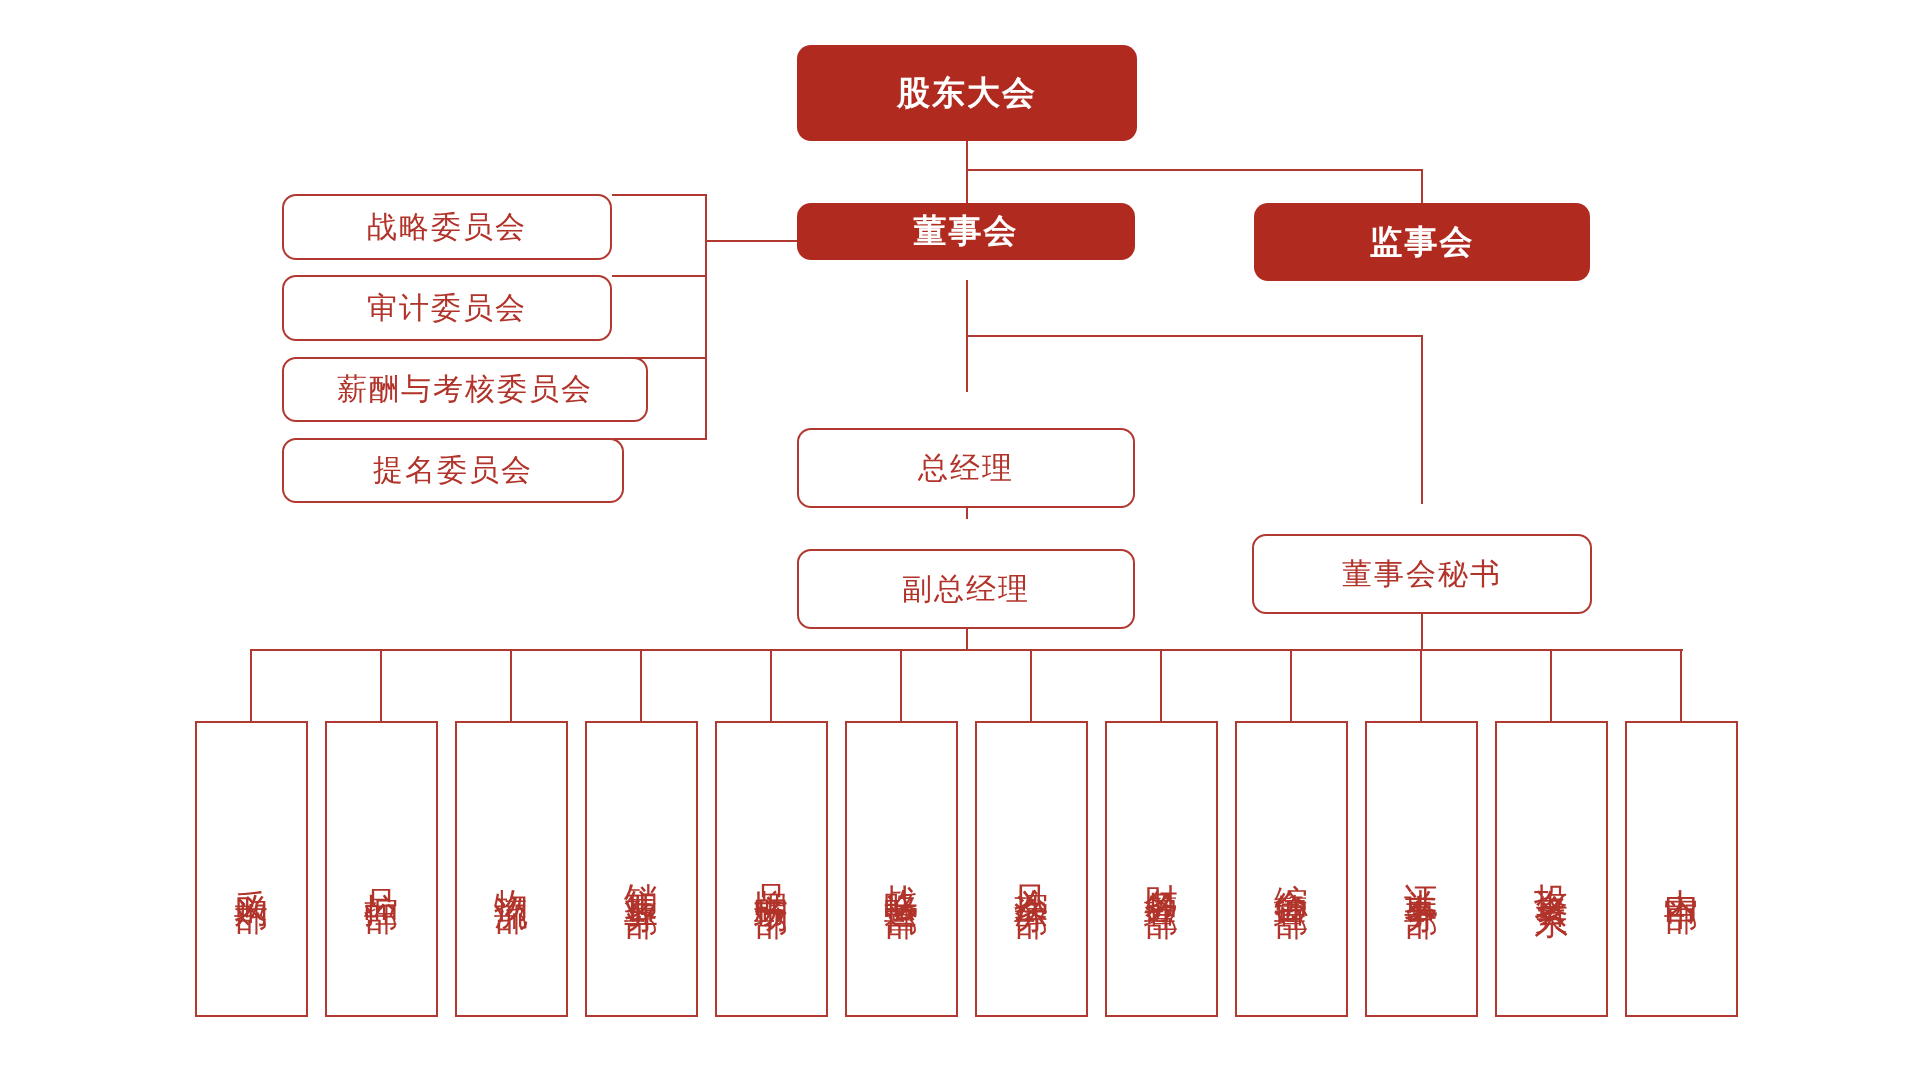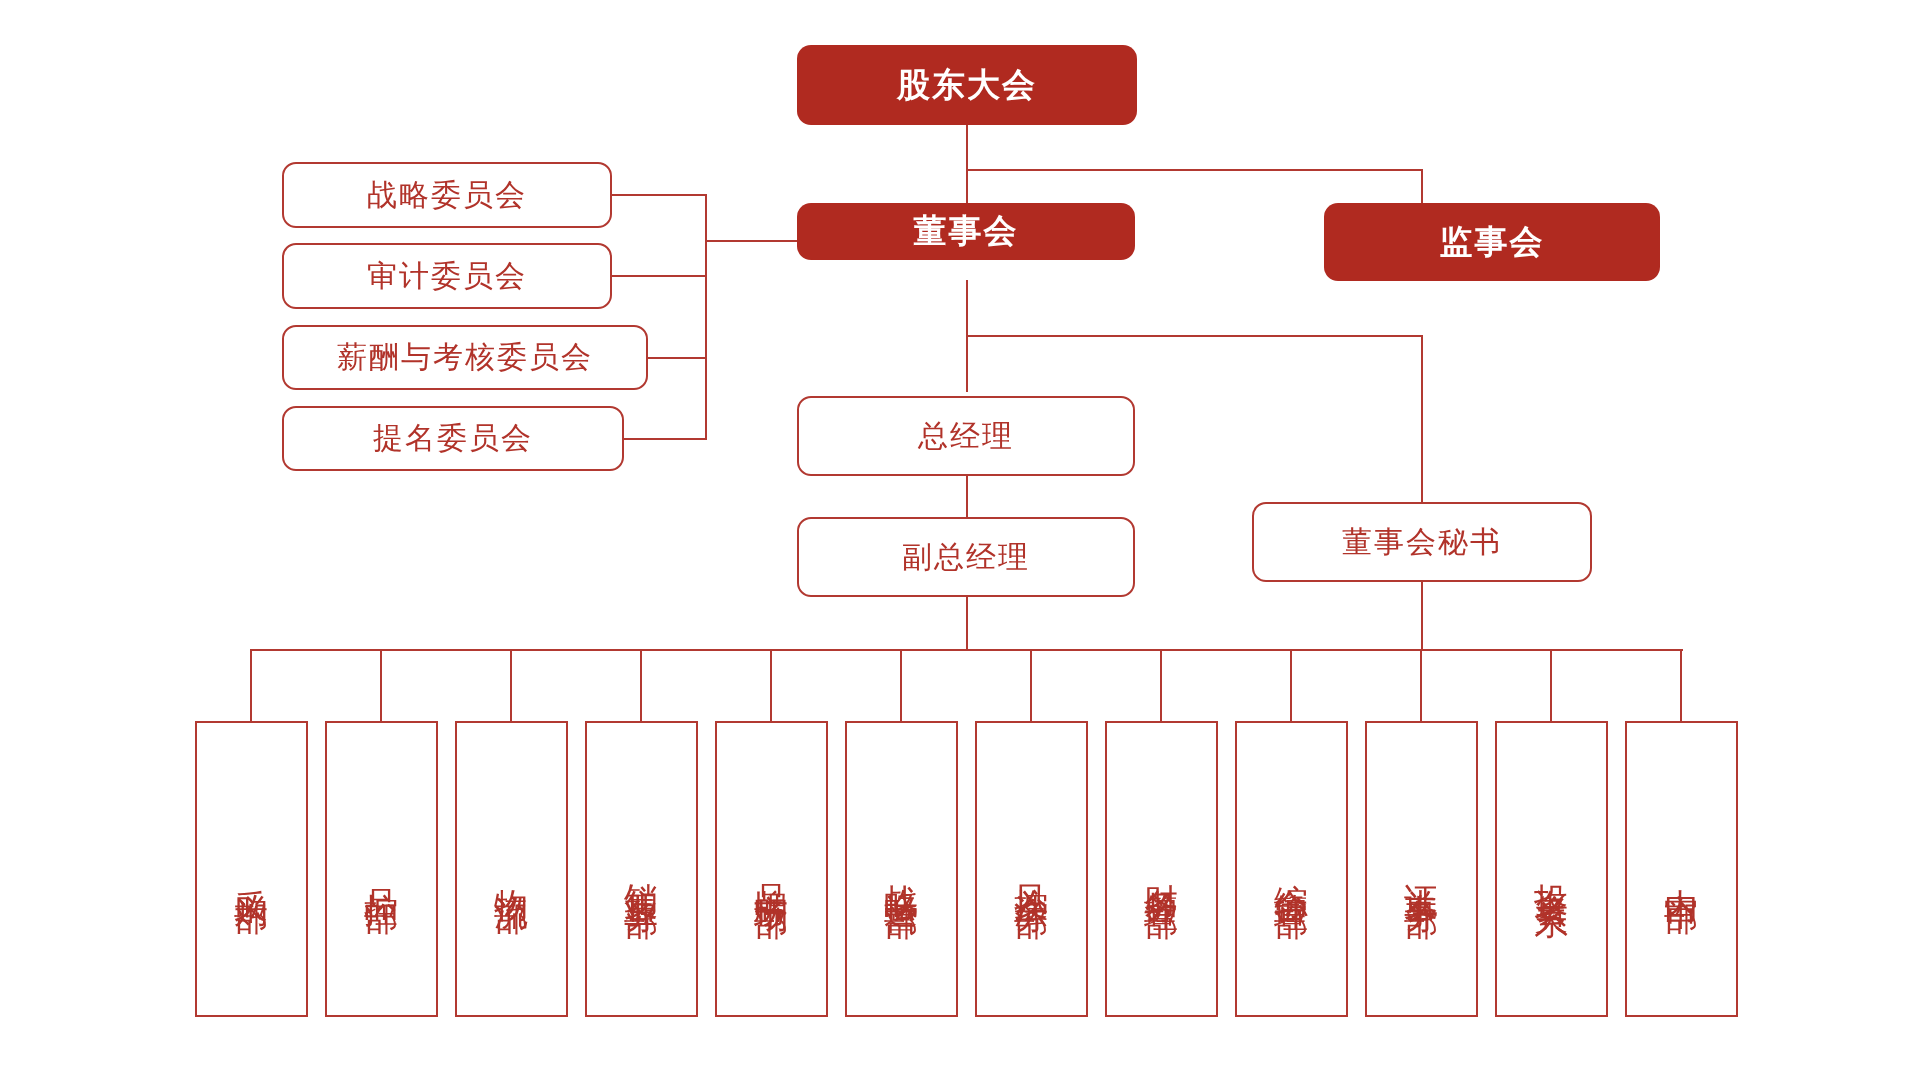--- a/index.html
+++ b/index.html
@@ -37,20 +37,21 @@
     border-radius: 14px;
     letter-spacing: 2px;
   }
   .node-outline {
     background: #ffffff;
     border: 2px solid #b23931;
     color: #b1332a;
     font-size: 30px;
     border-radius: 14px;
     letter-spacing: 2px;
+    margin-top: 32px;
   }
   .node-dept {
     background: #ffffff;
     border: 2px solid #b23931;
     color: #b1332a;
     font-size: 34px;
     border-radius: 0;
     writing-mode: vertical-rl;
     text-orientation: upright;
     letter-spacing: 5px;
@@ -88,28 +89,28 @@
   <div class="ln" style="left:640px;  top:649px; width:2px; height:74px;"></div>
   <div class="ln" style="left:770px;  top:649px; width:2px; height:74px;"></div>
   <div class="ln" style="left:900px;  top:649px; width:2px; height:74px;"></div>
   <div class="ln" style="left:1030px; top:649px; width:2px; height:74px;"></div>
   <div class="ln" style="left:1160px; top:649px; width:2px; height:74px;"></div>
   <div class="ln" style="left:1290px; top:649px; width:2px; height:74px;"></div>
   <div class="ln" style="left:1420px; top:649px; width:2px; height:74px;"></div>
   <div class="ln" style="left:1550px; top:649px; width:2px; height:74px;"></div>
   <div class="ln" style="left:1680px; top:649px; width:2px; height:74px;"></div>
 
-  <div class="node node-filled" style="left:797px; top:45px; width:340px; height:80px;">
+  <div class="node node-filled" style="left:797px; top:45px; width:340px; height:96px;">
     <span>股东大会</span>
   </div>
 
   <div class="node node-filled" style="left:797px; top:203px; width:338px; height:57px;">
     <span>董事会</span>
   </div>
-  <div class="node node-filled" style="left:1324px; top:203px; width:336px; height:78px;">
+  <div class="node node-filled" style="left:1254px; top:203px; width:336px; height:78px;">
     <span>监事会</span>
   </div>
 
   <div class="node node-outline" style="left:282px; top:162px; width:330px; height:66px;">
     <span>战略委员会</span>
   </div>
   <div class="node node-outline" style="left:282px; top:243px; width:330px; height:66px;">
     <span>审计委员会</span>
   </div>
   <div class="node node-outline" style="left:282px; top:325px; width:366px; height:65px;">

